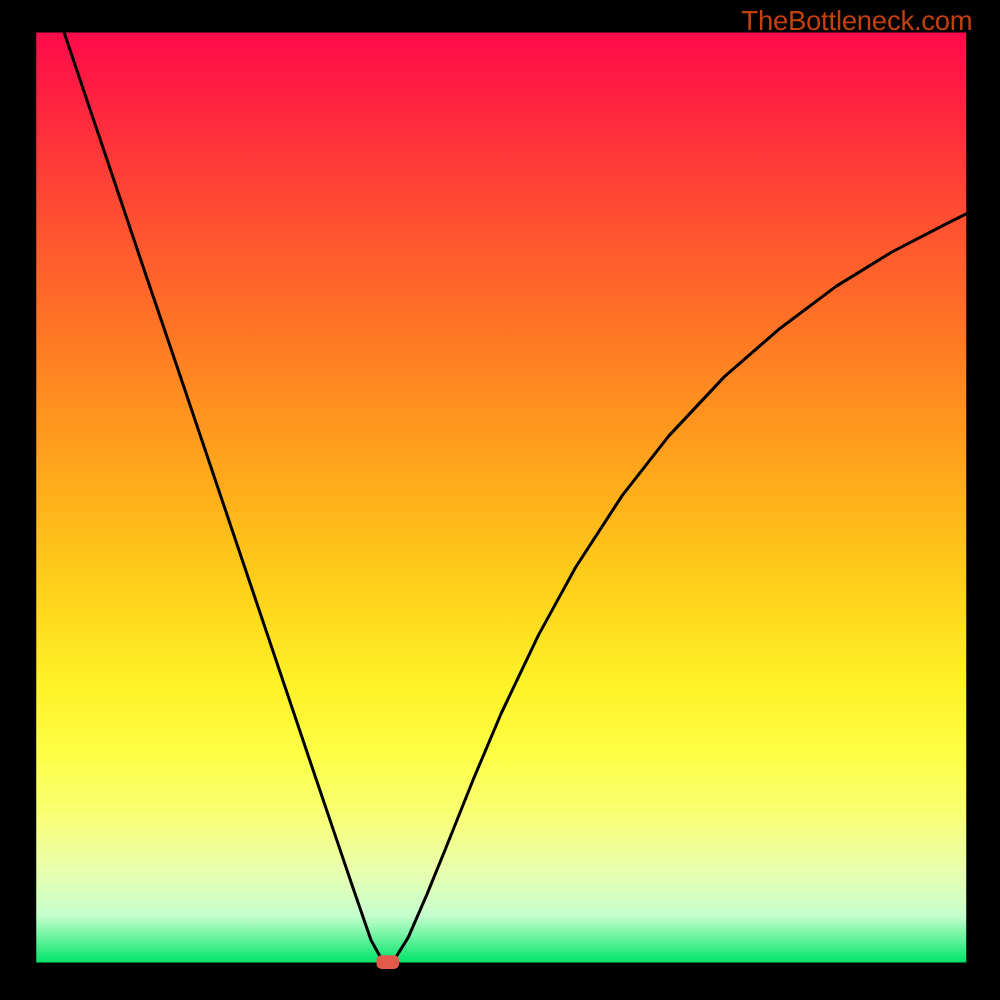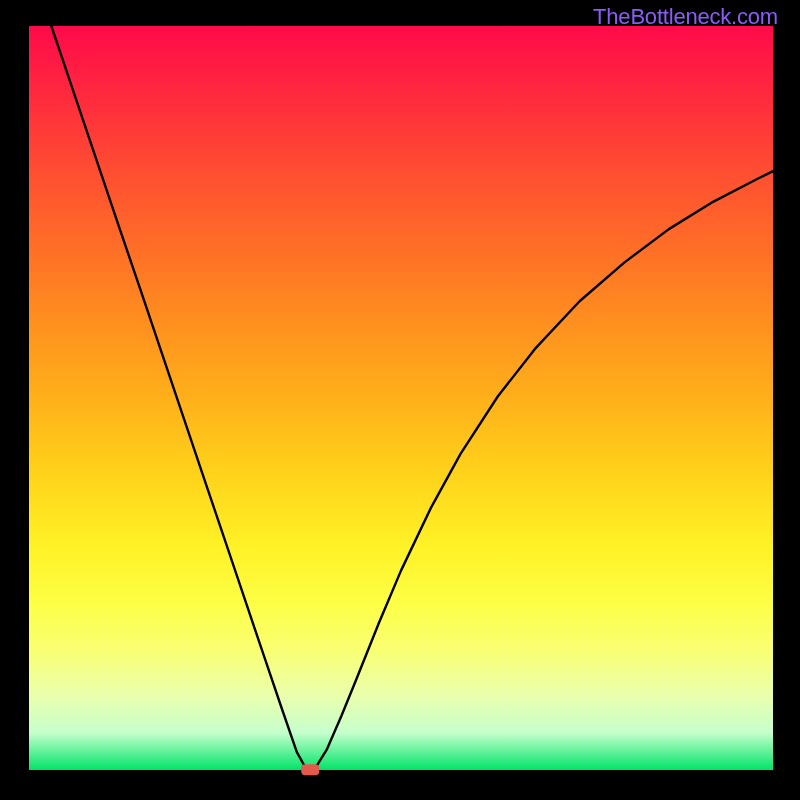--- a/index.html
+++ b/index.html
@@ -34,21 +34,21 @@
     top: 26px;
     width: 744px;
     height: 744px;
     overflow: visible;
   }
 
   .watermark {
     position: absolute;
     top: 4px;
     right: 22px;
-    color: #8b5cf6;
+    color: #c2410c;
     font-size: 22px;
     font-weight: 500;
     letter-spacing: -0.2px;
   }
 
   .marker {
     fill: #e15a4c;
     stroke: none;
   }
 </style>

